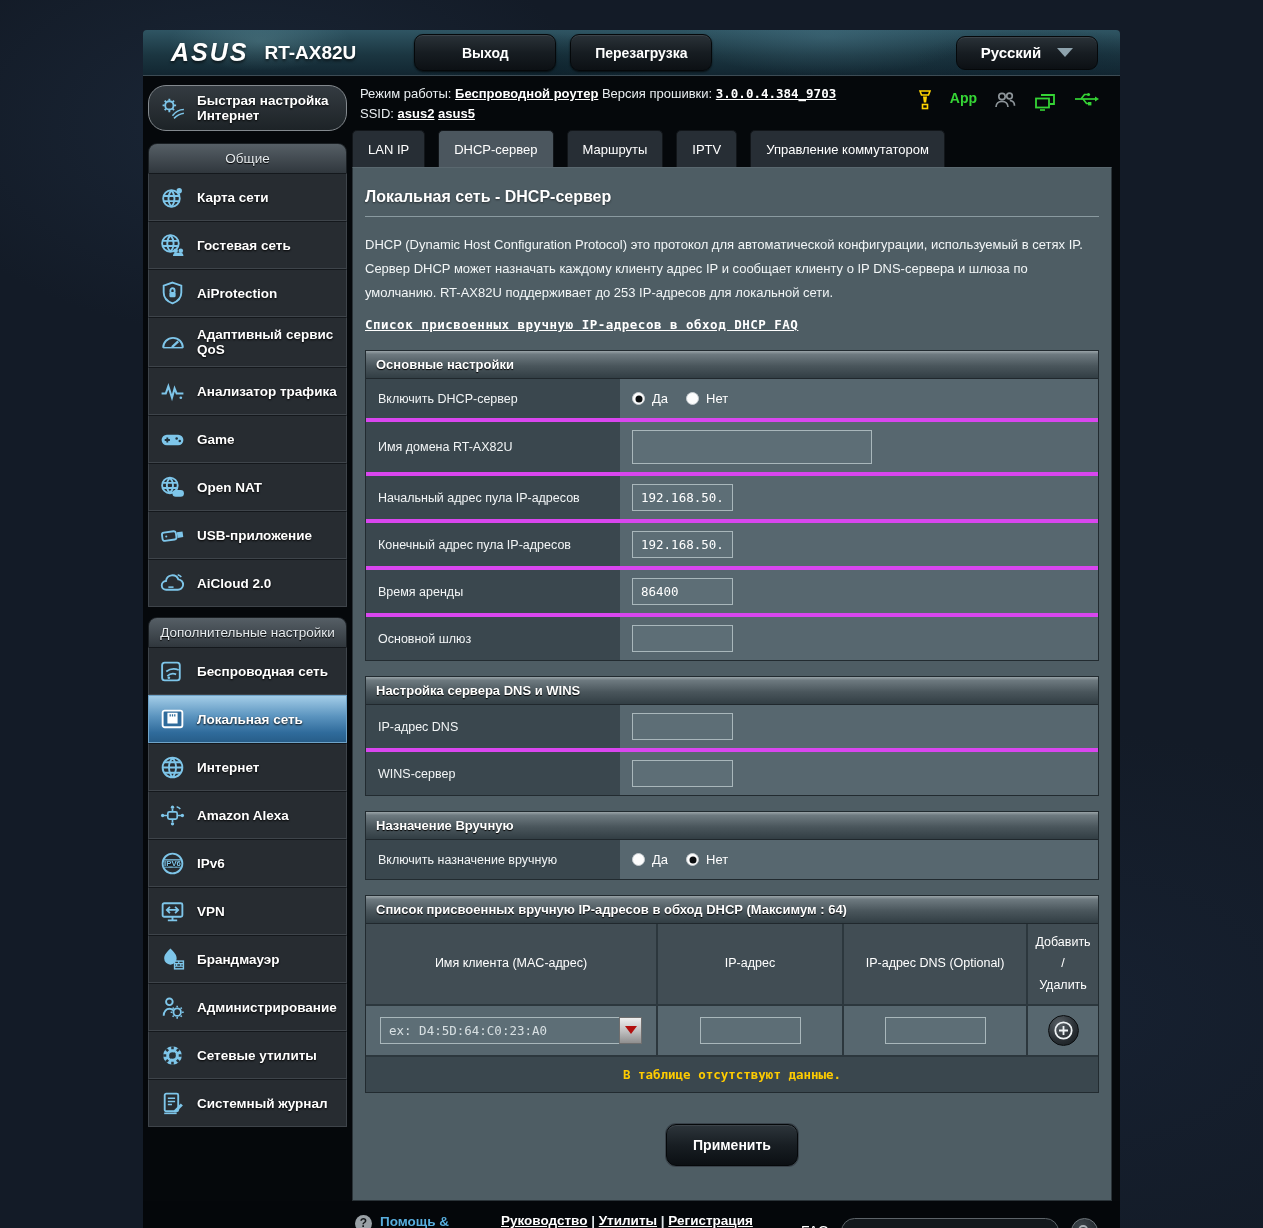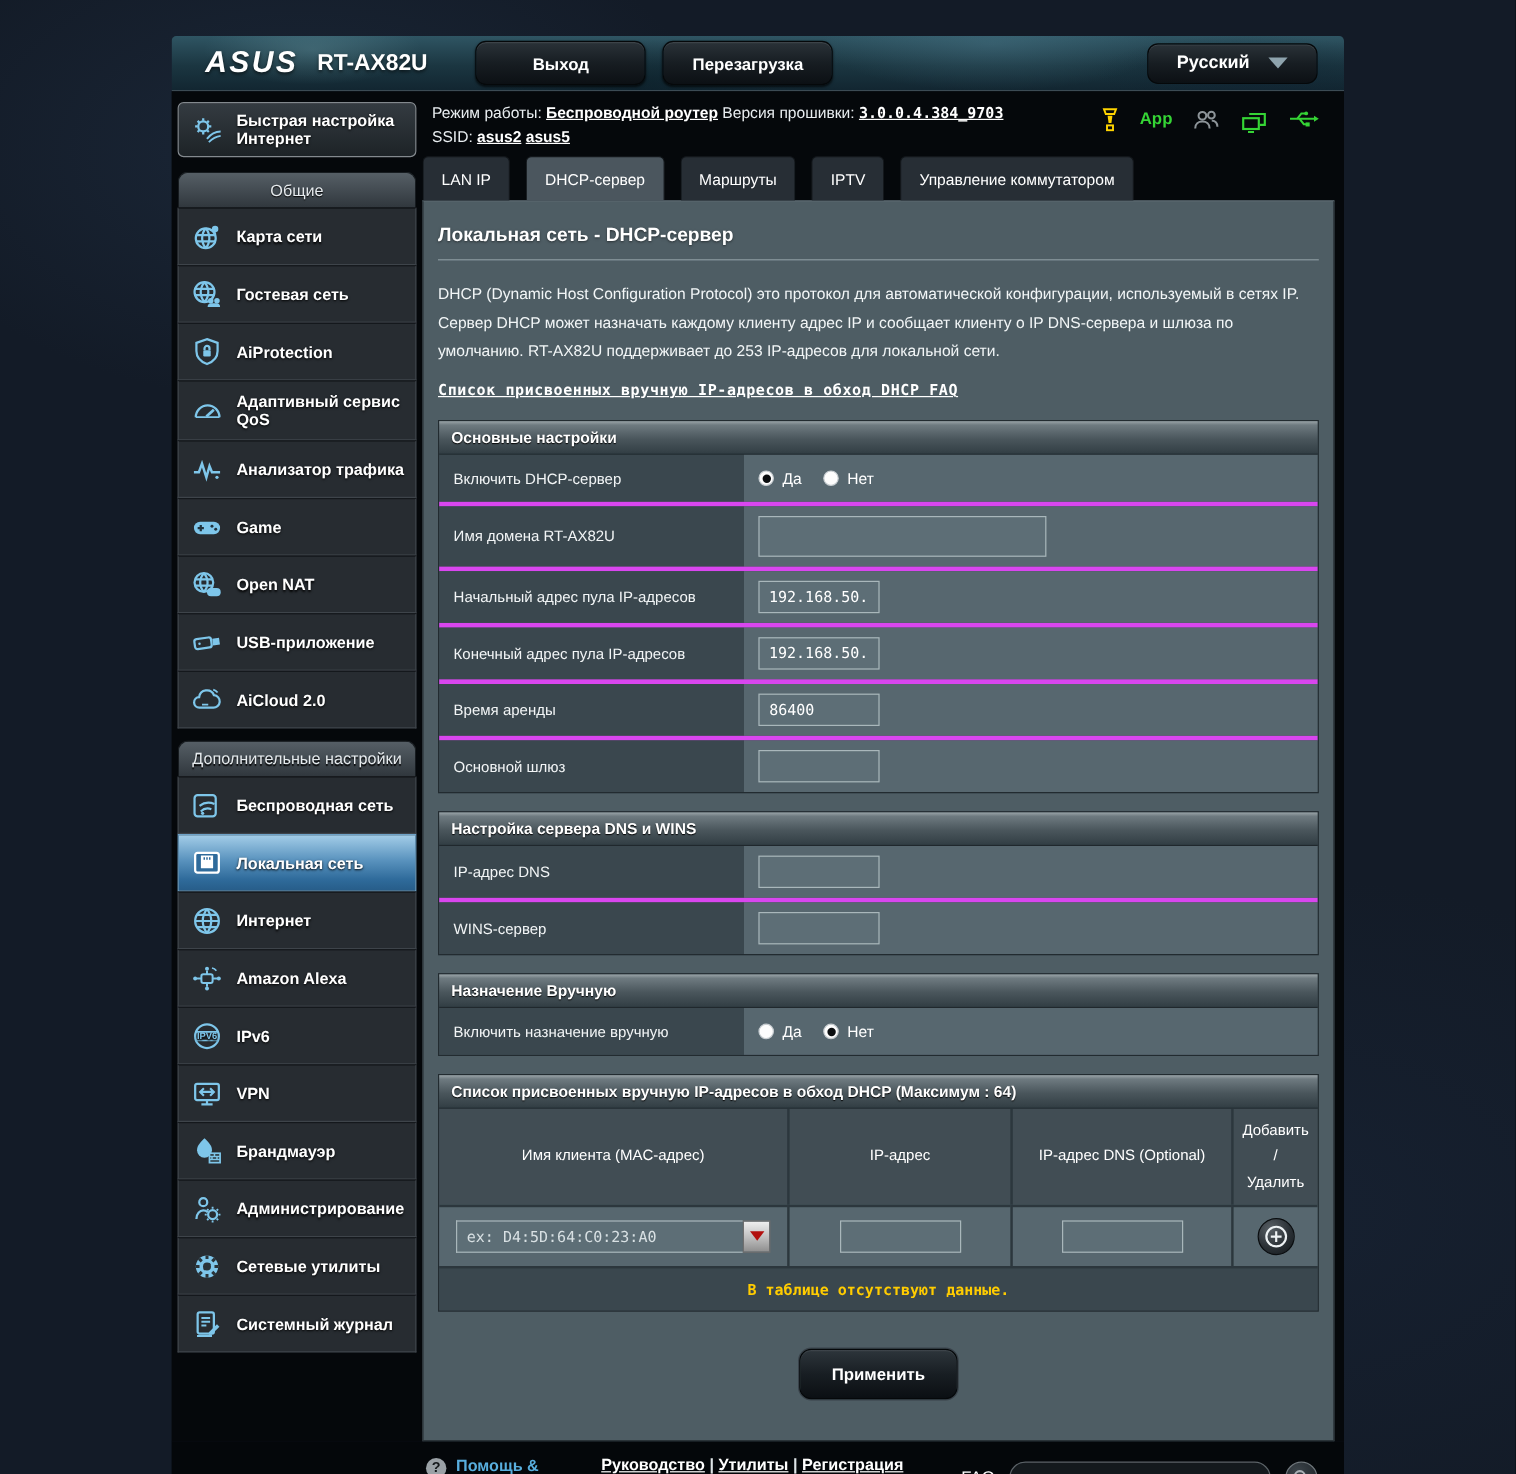--- a/index.html
+++ b/index.html
@@ -24,21 +24,21 @@
       radial-gradient(ellipse 180px 55px at 40% 85%, rgba(10,30,40,.55), transparent 65%),
       radial-gradient(ellipse 220px 60px at 70% 15%, rgba(90,140,160,.28), transparent 65%),
       radial-gradient(ellipse 200px 50px at 92% 70%, rgba(15,35,50,.5), transparent 65%),
       linear-gradient(180deg,#2f5563 0%, #1b3641 55%, #122631 100%);
     border-bottom:1px solid #3c4b54;
   }
   .logo { font-size:25px; font-weight:bold; font-style:italic; letter-spacing:2px; margin-left:28px;
           text-shadow:0 2px 3px rgba(0,0,0,.6); }
   .model { font-size:19px; font-weight:bold; margin-left:16px; text-shadow:0 2px 3px rgba(0,0,0,.6); }
   .banner-btn {
-    margin-left:40px; min-width:142px; height:37px; border:1px solid #05080a; border-radius:9px;
+    margin-left:58px; min-width:142px; height:37px; border:1px solid #05080a; border-radius:9px;
     background:linear-gradient(180deg,#2a3238 0%, #171d22 50%, #0c1014 100%);
     color:#fff; font-weight:bold; font-size:14px; cursor:pointer;
     box-shadow: inset 0 1px 0 rgba(255,255,255,.09), 0 1px 2px rgba(0,0,0,.7);
     font-family:"Liberation Sans", sans-serif;
   }
   .banner-btn + .banner-btn { margin-left:14px; }
   .lang-select {
     margin-left:auto; margin-right:22px; width:142px; height:34px; border-radius:9px;
     border:1px solid #05080a;
     background:linear-gradient(180deg,#2a3238 0%, #171d22 50%, #0c1014 100%);
@@ -68,21 +68,21 @@
     background:#272e35; color:#fff; font-size:13px; padding:11px 15px 10px;
     border-radius:5px 5px 0 0; cursor:pointer; border:1px solid #12161a; border-bottom:none;
   }
   .tab.active { background:#4b565e; }
 
   
   .sidebar { padding:9px 5px 0 5px; }
   .qsetup {
     display:flex; align-items:center; gap:8px; padding:7px 8px; margin-bottom:12px;
     background:linear-gradient(180deg,#343b41,#1d2327);
-    border:1px solid #83898e; border-radius:5px; cursor:pointer;
+    border:1px solid #83898e; border-radius:18px; cursor:pointer;
     font-size:13.5px; font-weight:bold; text-shadow:0 1px 2px #000;
   }
   .side-header {
     margin-top:10px; padding:7px 4px; text-align:center; color:#e6ebee; font-size:13.5px;
     background:linear-gradient(180deg,#565f66,#30373d); border:1px solid #1a1f23; border-bottom:none;
     border-radius:9px 9px 0 0; text-shadow:0 1px 1px #000;
   }
   .side-item {
     display:flex; align-items:center; gap:9px; padding:9px 7px; min-height:48px;
     background:#272c31; border:1px solid #3e444a; border-top:1px solid #14181c;

